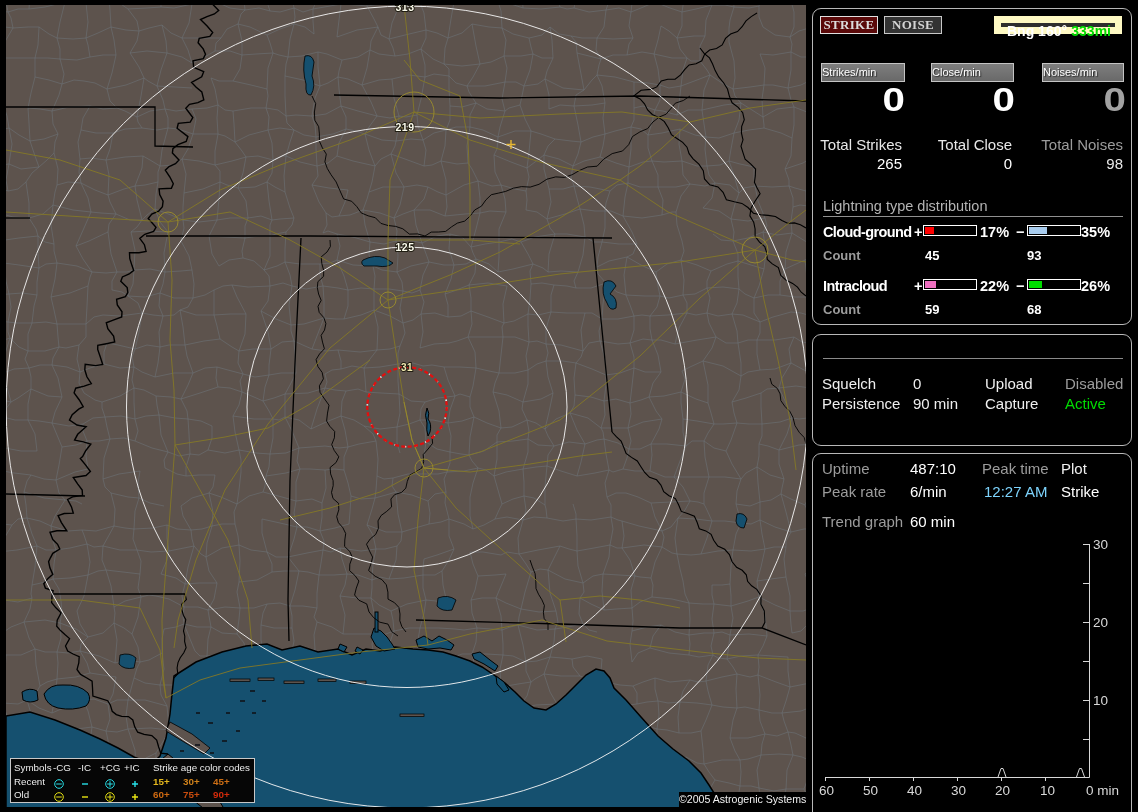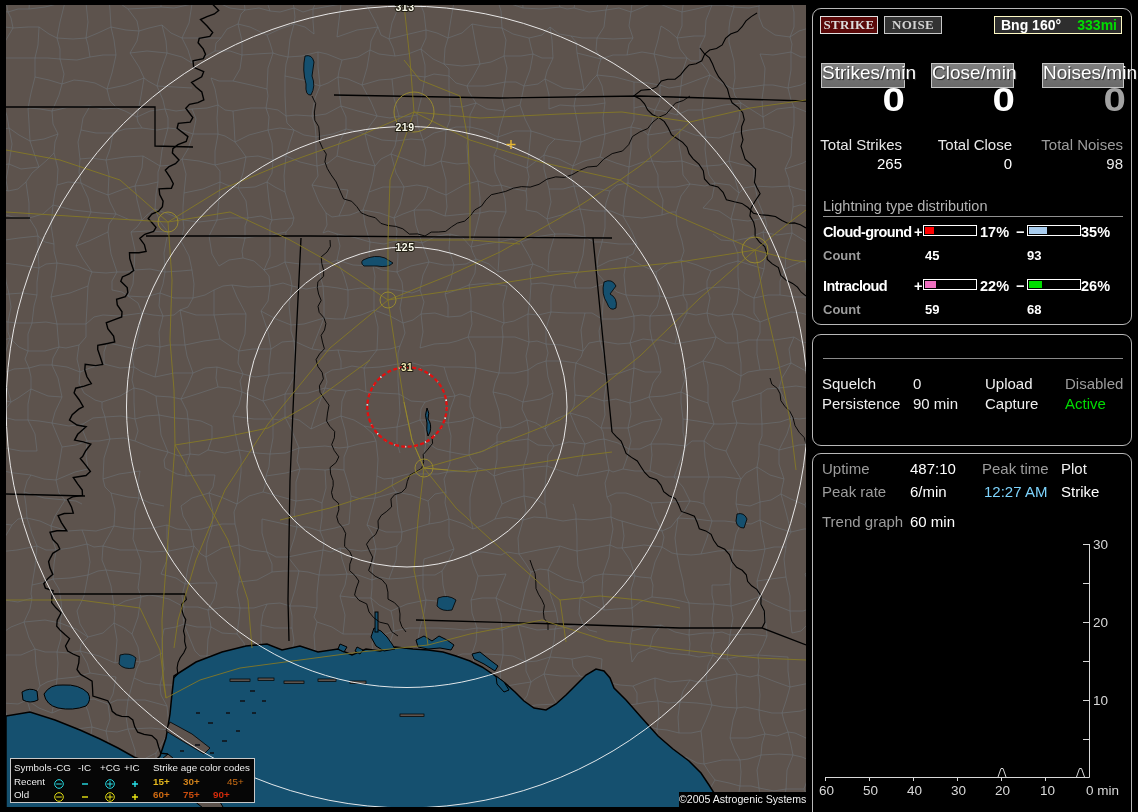--- a/index.html
+++ b/index.html
@@ -1,20 +1,20 @@
 <!DOCTYPE html>
 <html><head><meta charset="utf-8"><title>NexStorm</title>
 <style>
 *{margin:0;padding:0;box-sizing:border-box}
 html,body{width:1138px;height:812px;background:#000;overflow:hidden;font-family:"Liberation Sans",sans-serif}
 #stage{position:relative;width:1138px;height:812px;background:#000}
 #mapwrap{position:absolute;left:6px;top:5px;width:800px;height:802px;overflow:hidden}
 .panel{position:absolute;left:812px;width:320px;background:#000;border:1px solid #b8b8b8;border-radius:9px}
 .btn{position:absolute;font-family:"Liberation Serif",serif;font-weight:bold;text-align:center}
-.minbtn{position:absolute;top:54px;height:25px;background:linear-gradient(#7e7e7e,#696969);border:1px solid #c4c4c4;color:#fff;font-size:19px;line-height:17px;text-align:right;text-shadow:1px 1px 1px #2a2a2a}
+.minbtn{position:absolute;top:54px;height:19px;background:linear-gradient(#7e7e7e,#696969);border:1px solid #c4c4c4;color:#fff;font-size:11px;line-height:17px;text-align:left;text-shadow:1px 1px 1px #2a2a2a}
 .bigzero{position:absolute;top:74px;font-size:33px;font-weight:bold;text-align:right;line-height:1.02;transform:scaleX(1.22);transform-origin:100% 50%}
 .tlabel{position:absolute;font-size:15px;text-align:right;white-space:nowrap}
 .ltd{position:absolute;left:10px;color:#b4b4b4;font-size:14.5px}
 .bar{position:absolute;width:54px;height:11px;border:1px solid #fff;background:#000}
 .brow span{letter-spacing:0}
 .brow{position:absolute;left:10px;right:8px;height:16px;font-size:14.5px;font-weight:bold;color:#fff;letter-spacing:-0.6px}
 .crow{position:absolute;left:10px;font-size:13px;font-weight:bold}
 .prow{position:absolute;left:9px;right:8px;font-size:15px;color:#efefef;white-space:nowrap}
 .gray{color:#9c9c9c}
 .green{color:#00dd00}
@@ -201,32 +201,32 @@
             <path d="M3 6 L9 6 M6 3 L6 9" stroke="#27e0e8" stroke-width="1.4"></path>
           </svg>
         </div>
         <div style="position:absolute;left:118px;top:31.5px;line-height:0">
           <svg width="12" height="12" viewBox="0 0 12 12">
             <path d="M3 6 L9 6 M6 3 L6 9" stroke="#e8e414" stroke-width="1.4"></path>
           </svg>
         </div>
         <div style="position:absolute;left:142px;top:17px;color:#e3b71e;font-weight:bold">15+</div>
         <div style="position:absolute;left:172px;top:17px;color:#d2831b;font-weight:bold">30+</div>
-        <div style="position:absolute;left:216px;top:17px;color:#cc6e15;font-weight:normal">45+</div>
+        <div style="position:absolute;left:202px;top:17px;color:#cc6e15;font-weight:bold">45+</div>
         <div style="position:absolute;left:142px;top:30px;color:#cf6a12;font-weight:bold">60+</div>
         <div style="position:absolute;left:172px;top:30px;color:#c94c0e;font-weight:bold">75+</div>
         <div style="position:absolute;left:202px;top:30px;color:#d32b0b;font-weight:bold">90+</div>
       </div>
 <div style="position:absolute;left:673px;top:787px;width:127px;height:15px;background:#000;color:#f2f2f2;font-size:10.6px;text-align:center;line-height:15px;white-space:nowrap">©2005 Astrogenic Systems</div>
 </div>
 
 <div class="panel" style="top:8px;height:317px">
  <div class="btn" style="left:7px;top:7px;width:58px;height:18px;background:#5a0909;border:1px solid #e0e0e0;color:#dcdcdc;font-size:13px;line-height:16px;letter-spacing:0.3px">STRIKE</div>
  <div class="btn" style="left:71px;top:7px;width:58px;height:18px;background:#333;border:1px solid #c8c8c8;color:#d4d4d4;font-size:13px;line-height:16px;letter-spacing:0.3px">NOISE</div>
- <div style="position:absolute;left:181px;top:7px;width:128px;height:18px;background:#2e2e2e;border:1px solid #fef9c3;font-size:14px;font-weight:bold;color:#fff;line-height:16px"><span style="margin-left:6px">Bng 160°</span><span class="green" style="position:absolute;right:4px">333mi</span></div>
+ <div style="position:absolute;left:181px;top:7px;width:128px;height:18px;background:#2e2e2e;border:7px solid #fef9c3;font-size:14px;font-weight:bold;color:#fff;line-height:16px"><span style="margin-left:6px">Bng 160°</span><span class="green" style="position:absolute;right:4px">333mi</span></div>
  <div class="minbtn" style="left:8px;width:84px">Strikes/min</div>
  <div class="minbtn" style="left:118px;width:83px">Close/min</div>
  <div class="minbtn" style="left:229px;width:82px">Noises/min</div>
  <div class="bigzero" style="left:9px;width:83px;color:#fff">0</div>
  <div class="bigzero" style="left:119px;width:83px;color:#fff">0</div>
  <div class="bigzero" style="left:229px;width:84px;color:#a2a2a2">0</div>
  <div class="tlabel" style="left:-6px;top:127px;width:95px;color:#e8e8e8">Total Strikes</div>
  <div class="tlabel" style="left:104px;top:127px;width:95px;color:#e8e8e8">Total Close</div>
  <div class="tlabel" style="left:214px;top:127px;width:96px;color:#9c9c9c">Total Noises</div>
  <div class="tlabel" style="left:-6px;top:146px;width:95px;color:#fff">265</div>

